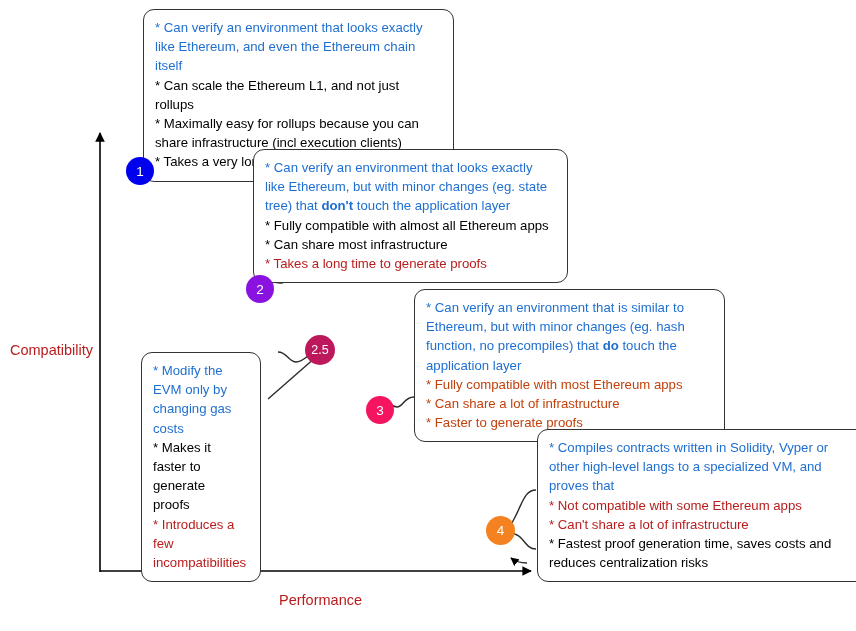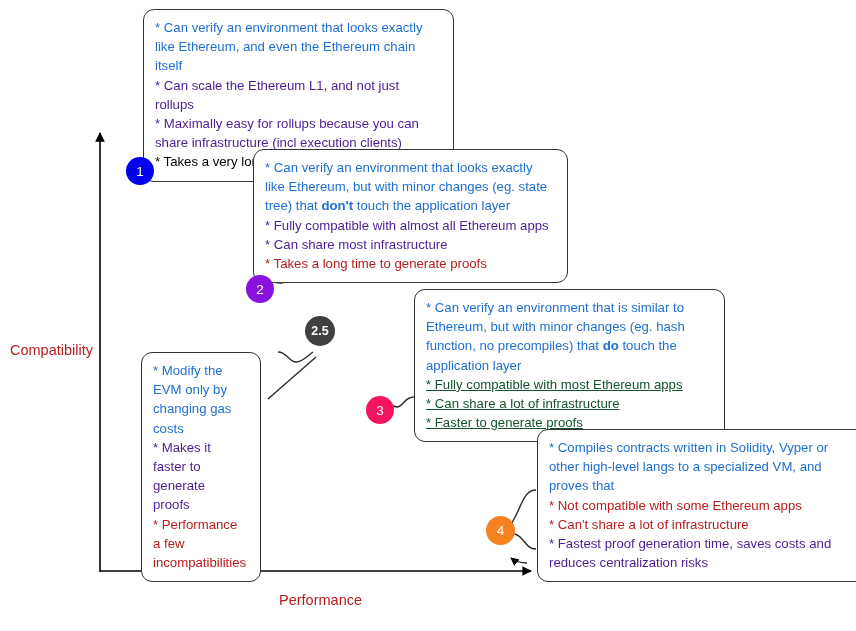--- a/index.html
+++ b/index.html
@@ -42,24 +42,24 @@
     border-radius: 11px;
     padding: 8px 18px 9px 11px;
     line-height: 19.2px;
     font-size: 13.2px;
     z-index: 3;
   }
   .callout p {
     margin: 0;
   }
   .c-blue   { color: #1f6fd0; }
-  .c-green  { color: #4c1d95; }
+  .c-green  { color: #000000; }
   .c-red    { color: #000000; }
   .c-orange { color: #b91c1c; }
-  .c-olive  { color: #14532d; text-decoration: underline; }
+  .c-olive  { color: #c2410c; }
   .bold { font-weight: bold; text-align: right; }
 
   .node {
     position: absolute;
     box-sizing: border-box;
     border-radius: 50%;
     color: #ffffff;
     font-size: 13.5px;
     display: flex;
     align-items: center;
@@ -114,21 +114,21 @@
   <div class="callout" style="left:253px; top:149px; width:315px;">
     <p class="c-blue"><span>* Can verify an environment that looks exactly like Ethereum, but with minor changes (eg. state tree) that </span><span class="bold">don't</span><span> touch the application layer</span></p>
     <p class="c-green">* Fully compatible with almost all Ethereum apps</p>
     <p class="c-green">* Can share most infrastructure</p>
     <p class="c-orange">* Takes a long time to generate proofs</p>
   </div>
 
   <div class="callout" style="left:141px; top:352px; width:120px;">
     <p class="c-blue">* Modify the EVM only by changing gas costs</p>
     <p class="c-green">* Makes it faster to generate proofs</p>
-    <p class="c-orange">* Performance a few incompatibilities</p>
+    <p class="c-orange">* Introduces a few incompatibilities</p>
   </div>
 
   <div class="callout" style="left:414px; top:289px; width:311px;">
     <p class="c-blue"><span>* Can verify an environment that is similar to Ethereum, but with minor changes (eg. hash function, no precompiles) that </span><span class="bold">do</span><span> touch the application layer</span></p>
     <p class="c-olive">* Fully compatible with most Ethereum apps</p>
     <p class="c-olive">* Can share a lot of infrastructure</p>
     <p class="c-olive">* Faster to generate proofs</p>
   </div>
 
   <div class="callout" style="left:537px; top:429px; width:337px;">
@@ -139,21 +139,21 @@
   </div>
 
   <div class="node" style="left:126px; top:157px; width:28px; height:28px; background:#0000ee;">
     <span>1</span>
   </div>
 
   <div class="node" style="left:246px; top:275px; width:28px; height:28px; background:#8a12e0;">
     <span>2</span>
   </div>
 
-  <div class="node small-text" style="left:305px; top:316px; width:30px; height:30px; background:#404040;font-weight:bold;">
+  <div class="node small-text" style="left:305px; top:335px; width:30px; height:30px; background:#be185d;">
     <span>2.5</span>
   </div>
 
   <div class="node" style="left:366px; top:396px; width:28px; height:28px; background:#f5145f;">
     <span>3</span>
   </div>
 
   <div class="node" style="left:486px; top:516px; width:29px; height:29px; background:#f58220;">
     <span>4</span>
   </div>

